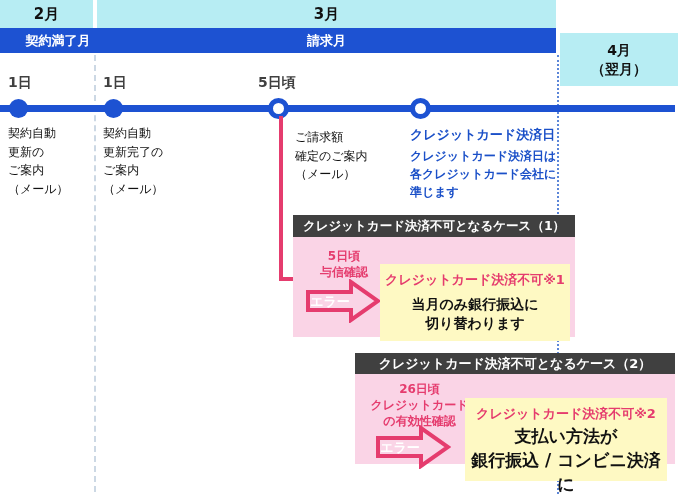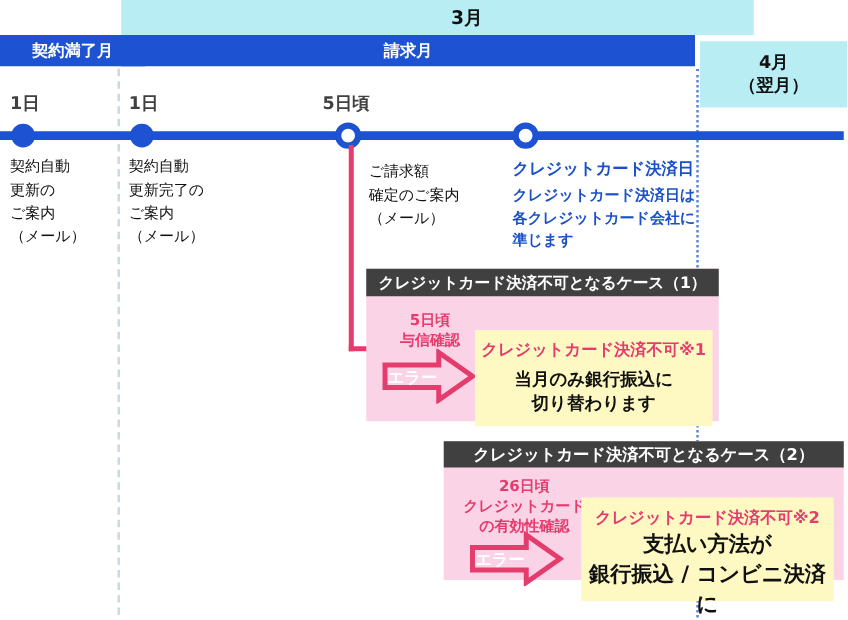--- a/index.html
+++ b/index.html
@@ -4,21 +4,21 @@
 <style>
   html,body{margin:0;padding:0;background:#fff;}
   .page{position:relative;width:678px;height:496px;background:#fff;overflow:hidden;
         font-family:"DejaVu Sans","Liberation Sans",sans-serif;color:#111;}
   .abs{position:absolute;}
 
   
   .month{background:#b7edf3;display:flex;align-items:center;justify-content:center;
          font-weight:bold;font-size:15px;color:#111;}
   #feb-month{left:0;top:0;width:93px;height:28px;}
-  #mar-month{left:97px;top:0;width:459px;height:28px;padding-left:47px;}
+  #mar-month{left:97px;top:0;width:459px;height:28px;}
   #apr-month{left:560px;top:0;width:118px;height:53px;flex-direction:column;font-size:14px;line-height:1.35;margin-top:33px;}
   .band{background:#1d52d2;color:#fff;font-weight:bold;font-size:13px;
         display:flex;align-items:center;justify-content:center;}
   #feb-band{left:0;top:28px;width:116px;height:25px;}
   #mar-band{left:97px;top:28px;width:459px;height:25px;}
 
   
   #vline-feb-mar{left:94px;top:55px;height:437px;width:0;border-left:2px dashed #ccd8e4;}
   #vline-mar-apr{left:557px;top:55px;height:439px;width:0;border-left:2px dotted #5b86d8;}
 
@@ -59,20 +59,23 @@
   .result-title{color:#e53c6e;font-weight:bold;font-size:13px;margin-top:7px;}
   .result-body{color:#111;font-weight:bold;white-space:pre-line;}
   #case1 .result-body{font-size:14px;line-height:1.35;margin-top:6px;}
   #case2 .result-body{font-size:17px;line-height:1.4;margin-top:2px;}
 </style>
 </head>
 <body>
 
 <div class="page">
 
+  <div class="abs month" id="feb-month">
+    <span>2月</span>
+  </div>
   <div class="abs month" id="mar-month">
     <span>3月</span>
   </div>
   <div class="abs month" id="apr-month">
     <span>4月</span>
     <span>（翌月）</span>
   </div>
   <div class="abs band" id="feb-band">
     <span>契約満了月</span>
   </div>

